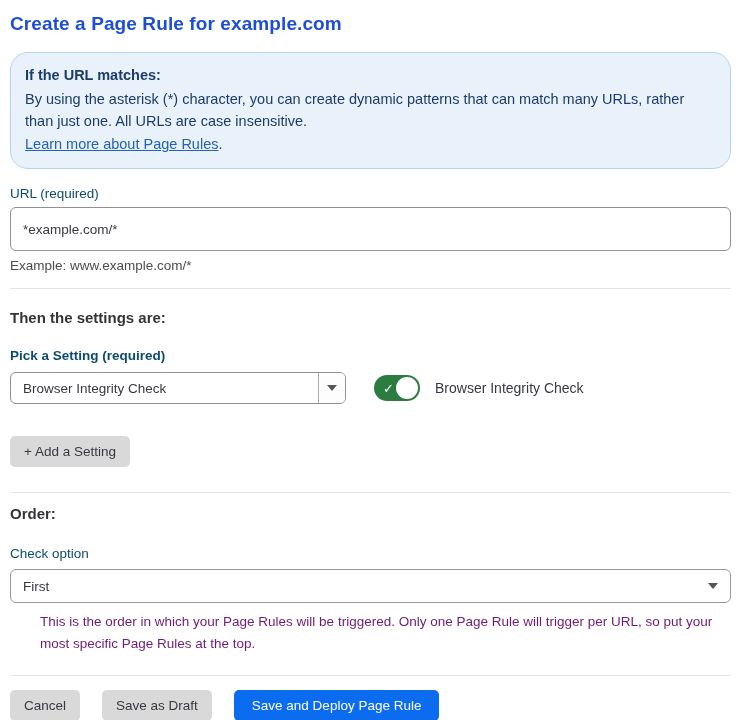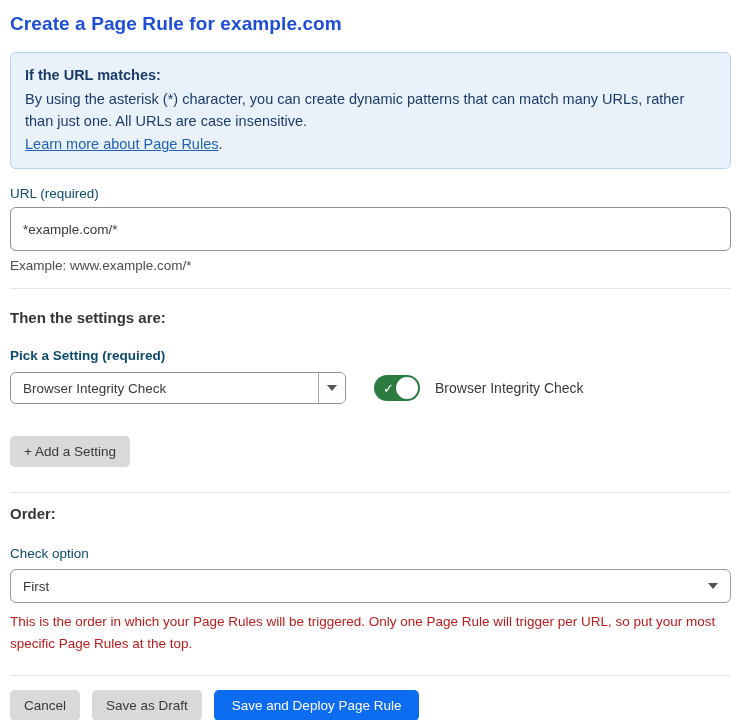--- a/index.html
+++ b/index.html
@@ -17,21 +17,21 @@
     font-weight: bold;
     color: #1d4ed8;
     letter-spacing: 0.1px;
   }
 
   
   .info-box {
     margin-top: 17px;
     background: var(--info-bg, #e9f2fb);
     border: 1px solid var(--info-border, #b5d4ee);
-    border-radius: 6px;
+    border-radius: 18px;
     padding: 11px 14px 13px 14px;
     font-size: 14.5px;
     line-height: 22px;
     color: var(--info-text, #1b3c69);
   }
   .info-heading { font-weight: bold; }
   .info-body { margin-top: 2px; max-width: 690px; }
   .info-link-line { margin-top: 1px; }
   .info-link {
     color: var(--link, #2261b5);
@@ -183,30 +183,31 @@
   }
   .select-box .tri-down {
     position: absolute;
     right: 12px; top: 50%;
     transform: translateY(-50%);
   }
   .order-help {
     margin-top: 8px;
     font-size: 13.5px;
     line-height: 22px;
-    color: #b91c1c;
+    color: #701a75;
     max-width: 721px;
+    margin-left: 30px;
   }
   .divider-3 { margin-top: 20px; }
 
   .footer-row {
     margin-top: 14px;
     display: flex;
     align-items: center;
-    gap: 12px;
+    gap: 22px;
   }
   .primary-button {
     background: var(--primary-blue, #0c6cf0);
     color: #ffffff;
     border: none;
     border-radius: 5px;
     font-size: 13.5px;
     font-family: "Liberation Sans", sans-serif;
     padding: 8px 18px;
     cursor: pointer;

